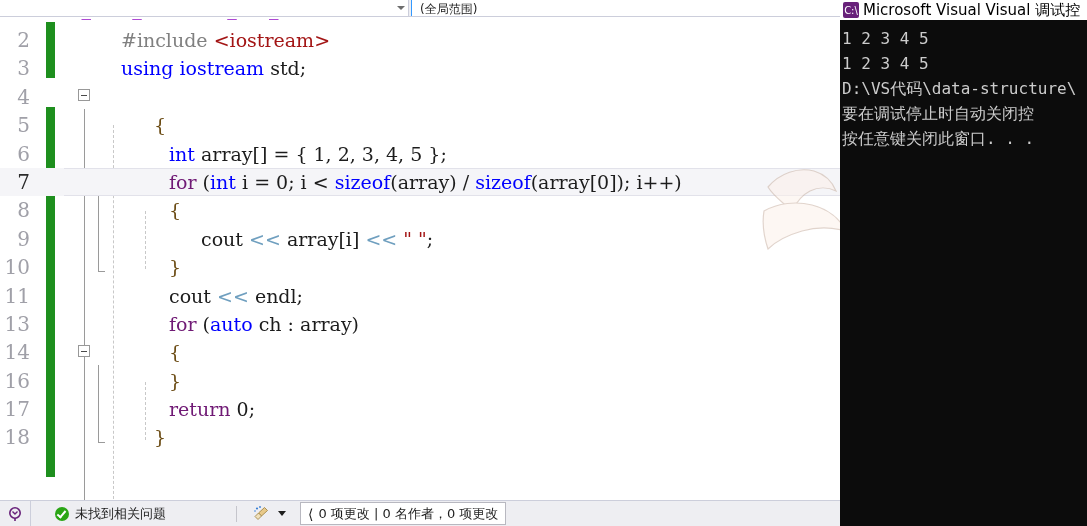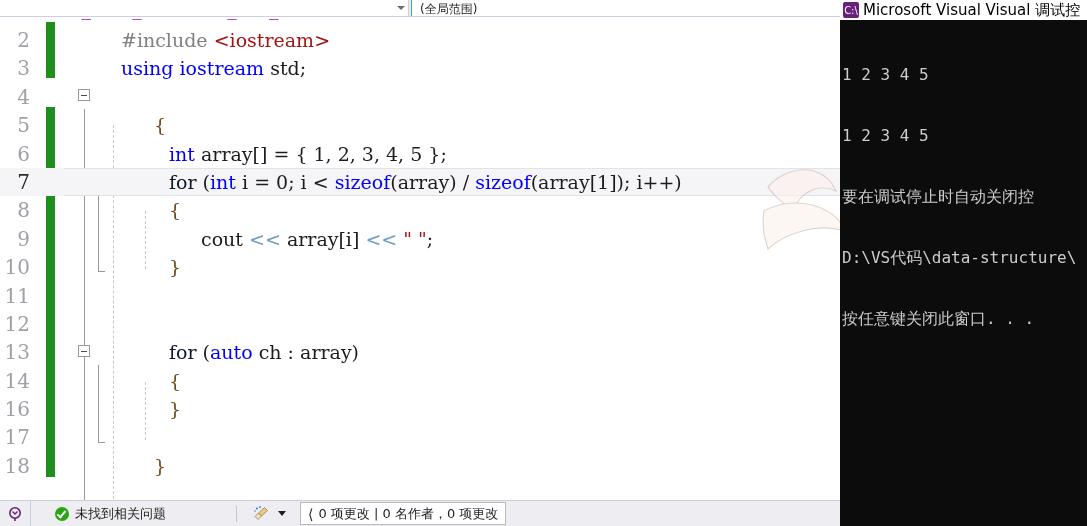--- a/index.html
+++ b/index.html
@@ -156,21 +156,21 @@
     font-size: 19px;
     letter-spacing: 0px;
     color: #1c1c1c;
     margin-left: 41px;
   }
 
   
   .t-pre   { color: #808080; }
   .t-str   { color: #a31515; }
   .t-kw    { color: #0000ff; }
-  .t-kw2   { color: #0f172a; }
+  .t-kw2   { color: #701a75; }
   .t-shift { color: #6f9fbf; }
   .t-plain { color: #1c1c1c; }
   .t-brace { color: #6a4a12; }
 
   
   .line1-clip {
     position: absolute;
     left: 0; top: 0;
     width: 840px; height: 5px;
     overflow: hidden;
@@ -228,21 +228,20 @@
   }
   .console-body {
     padding: 6px 0 0 2px;
   }
   .console-line {
     font-family: "DejaVu Sans Mono", monospace;
     font-size: 16px;
     line-height: 25px;
     color: #cccccc;
     white-space: nowrap;
-    margin-top: 36px;
   }
   .csdn-watermark {
     position: absolute;
     left: 0; right: 0;
     bottom: 13px;
     text-align: center;
     color: #d8d8d8;
     font-family: "DejaVu Sans", sans-serif;
     font-size: 15px;
     opacity: 0.85;
@@ -379,65 +378,63 @@
         <span class="code-text" style="left:113px;"><span class="t-brace">{</span></span>
       </div>
 
       <div class="row">
         <span class="gutter-num">6</span>
         <span class="code-text" style="left:128px;"><span class="t-kw">int </span><span class="t-plain">array[] = { 1, 2, 3, 4, 5 };</span></span>
       </div>
 
       <div class="row current">
         <span class="gutter-num active">7</span>
-        <span class="code-text" style="left:128px;"><span class="t-kw2">for </span><span class="t-plain">(</span><span class="t-kw">int </span><span class="t-plain">i = 0; i &lt; </span><span class="t-kw">sizeof</span><span class="t-plain">(array) / </span><span class="t-kw">sizeof</span><span class="t-plain">(array[1]); i++)</span></span>
+        <span class="code-text" style="left:128px;"><span class="t-kw2">for </span><span class="t-plain">(</span><span class="t-kw">int </span><span class="t-plain">i = 0; i &lt; </span><span class="t-kw">sizeof</span><span class="t-plain">(array) / </span><span class="t-kw">sizeof</span><span class="t-plain">(array[0]); i++)</span></span>
       </div>
 
       <div class="row">
         <span class="gutter-num">8</span>
         <span class="code-text" style="left:128px;"><span class="t-brace">{</span></span>
       </div>
 
       <div class="row">
         <span class="gutter-num">9</span>
         <span class="code-text" style="left:160px;"><span class="t-plain">cout </span><span class="t-shift">&lt;&lt; </span><span class="t-plain">array[i] </span><span class="t-shift">&lt;&lt; </span><span class="t-str">" "</span><span class="t-plain">;</span></span>
       </div>
 
       <div class="row">
         <span class="gutter-num">10</span>
         <span class="code-text" style="left:128px;"><span class="t-brace">}</span></span>
       </div>
 
       <div class="row">
         <span class="gutter-num">11</span>
-      </div>
-
-      <div class="row">
-        <span class="gutter-num">12</span>
-        <span class="code-text" style="left:128px;"></span>
-      </div>
+        <span class="code-text" style="left:128px;"><span class="t-plain">cout </span><span class="t-shift">&lt;&lt; </span><span class="t-plain">endl;</span></span>
+      </div>
+
 
       <div class="row">
         <span class="gutter-num">13</span>
         <span class="code-text" style="left:128px;"><span class="t-kw2">for </span><span class="t-plain">(</span><span class="t-kw">auto </span><span class="t-plain">ch : array)</span></span>
       </div>
 
       <div class="row">
         <span class="gutter-num">14</span>
         <span class="code-text" style="left:128px;"><span class="t-brace">{</span></span>
       </div>
 
 
       <div class="row">
         <span class="gutter-num">16</span>
         <span class="code-text" style="left:128px;"><span class="t-brace">}</span></span>
       </div>
 
       <div class="row">
         <span class="gutter-num">17</span>
+        <span class="code-text" style="left:128px;"><span class="t-kw2">return </span><span class="t-plain">0;</span></span>
       </div>
 
       <div class="row">
         <span class="gutter-num">18</span>
         <span class="code-text" style="left:113px;"><span class="t-brace">}</span></span>
       </div>
 
     </div>
 
     <svg class="bird" viewBox="0 0 86 96">
@@ -447,22 +444,22 @@
   </div>
 
   <div class="console">
     <div class="console-title">
       <span class="console-icon">C:\</span>
       <span class="console-title-text">Microsoft Visual Visual 调试控</span>
     </div>
     <div class="console-body">
       <div class="console-line">1 2 3 4 5</div>
       <div class="console-line">1 2 3 4 5</div>
+      <div class="console-line">D:\VS代码\data-structure\</div>
       <div class="console-line">要在调试停止时自动关闭控</div>
-      <div class="console-line">D:\VS代码\data-structure\</div>
       <div class="console-line">按任意键关闭此窗口. . .</div>
     </div>
   </div>
 
   <div class="statusbar">
     <div class="sb-icon-cell">
       <svg width="16" height="16" viewBox="0 0 16 16">
         <circle cx="8" cy="7" r="5.2" fill="none" stroke="#68217a" stroke-width="1.6"></circle>
         <path d="M8 12 L8 15" stroke="#68217a" stroke-width="1.6"></path>
         <path d="M5.5 5.5 L8 8 L10.5 5.5" fill="none" stroke="#68217a" stroke-width="1.4"></path>

